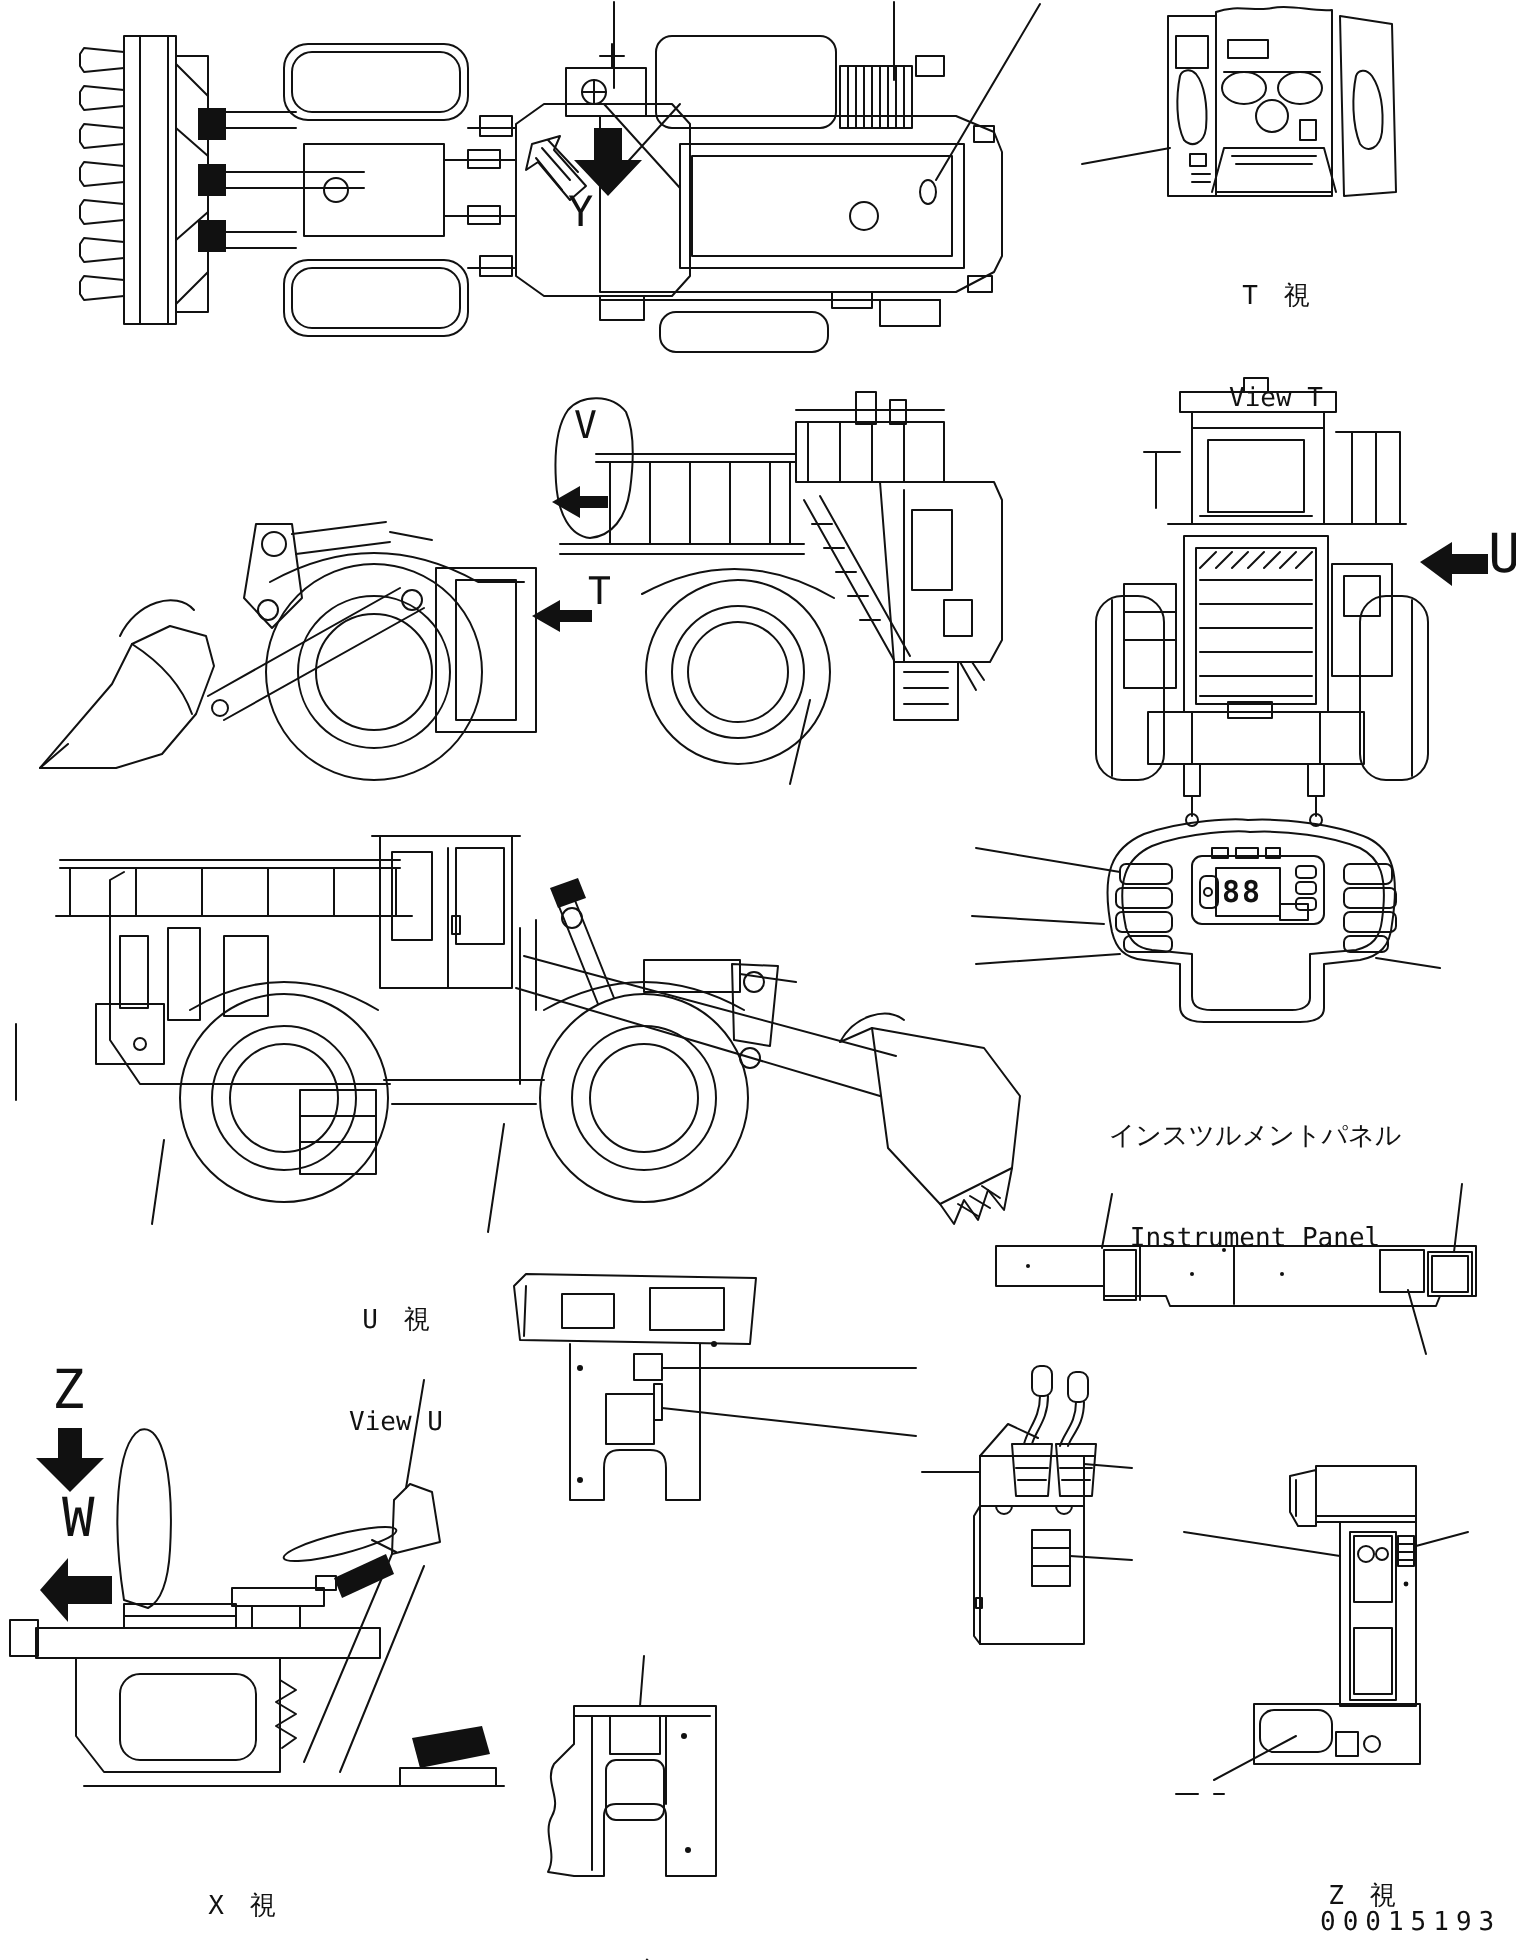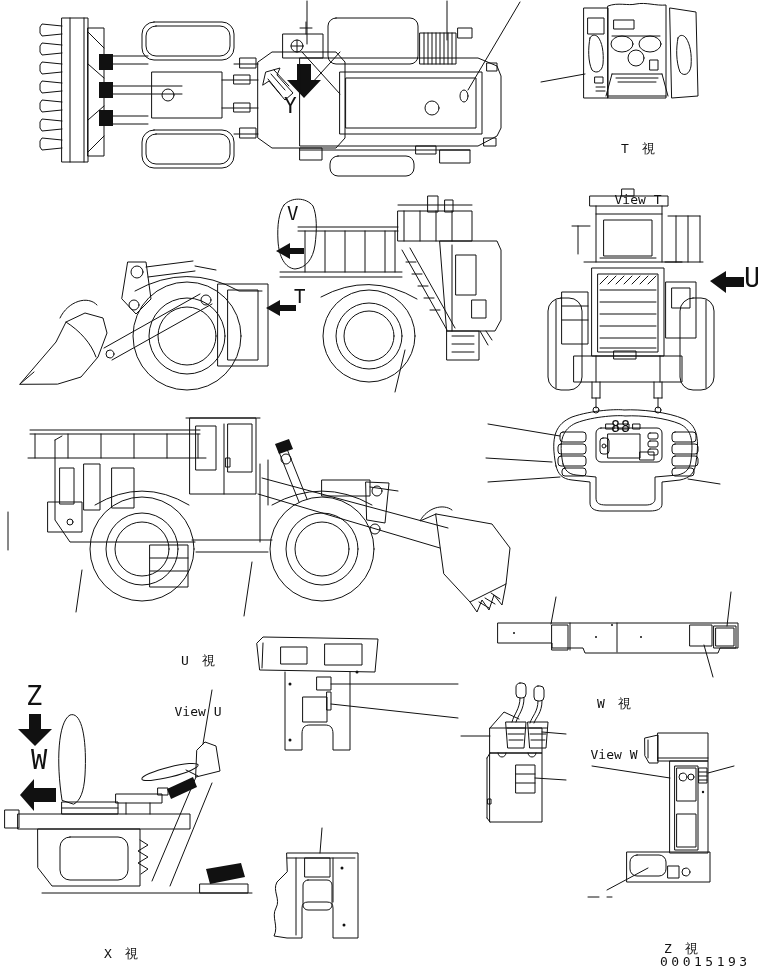--- a/index.html
+++ b/index.html
@@ -324,50 +324,50 @@
   </g>
 </svg>
 
 <div class="lbl marker" style="left:284px;top:96px;">Y</div>
 <div class="lbl marker" style="left:287px;top:204px;font-size:19px;">V</div>
 <div class="lbl marker" style="left:294px;top:287px;font-size:19px;">T</div>
 <div class="lbl marker" style="left:744px;top:264px;font-size:27px;">U</div>
 <div class="lbl marker" style="left:26px;top:682px;font-size:27px;">Z</div>
 <div class="lbl marker" style="left:31px;top:746px;font-size:27px;">W</div>
 
-<div class="lbl" style="left:611px;top:418px;font-size:15px;font-weight:normal;letter-spacing:1px;">88</div>
+<div class="lbl" style="left:611px;top:437px;font-size:15px;font-weight:bold;letter-spacing:1px;">88</div>
 
 <div class="lbl vl" style="left:592px;top:106px;width:92px;">
   <div>T　視</div>
   <div>View T</div>
 </div>
 
 <div class="lbl vl" style="left:152px;top:618px;width:92px;">
   <div>U　視</div>
   <div>View U</div>
 </div>
 
 
-<div class="lbl vl" style="left:570px;top:661px;width:88px;">
-  <div>W　視</div>
-  <div>View W</div>
-</div>
 
 <div class="lbl vl" style="left:78px;top:911px;width:86px;">
   <div>X　視</div>
   
 </div>
 
 <div class="lbl vl" style="left:274px;top:944px;width:86px;">
   <div>Y　視</div>
   
 </div>
 
 <div class="lbl vl" style="left:636px;top:906px;width:90px;">
   <div>Z　視</div>
   
 </div>
 
+<div class="lbl vl" style="left:545px;top:526px;width:165px;">
+  <div>インスツルメントパネル</div>
+  <div>Instrument Panel</div>
+</div>
 
 
 <div class="lbl" style="left:660px;top:954px;font-size:13px;letter-spacing:3.5px;">00015193</div>
 
 </div>
 
 </body></html>

